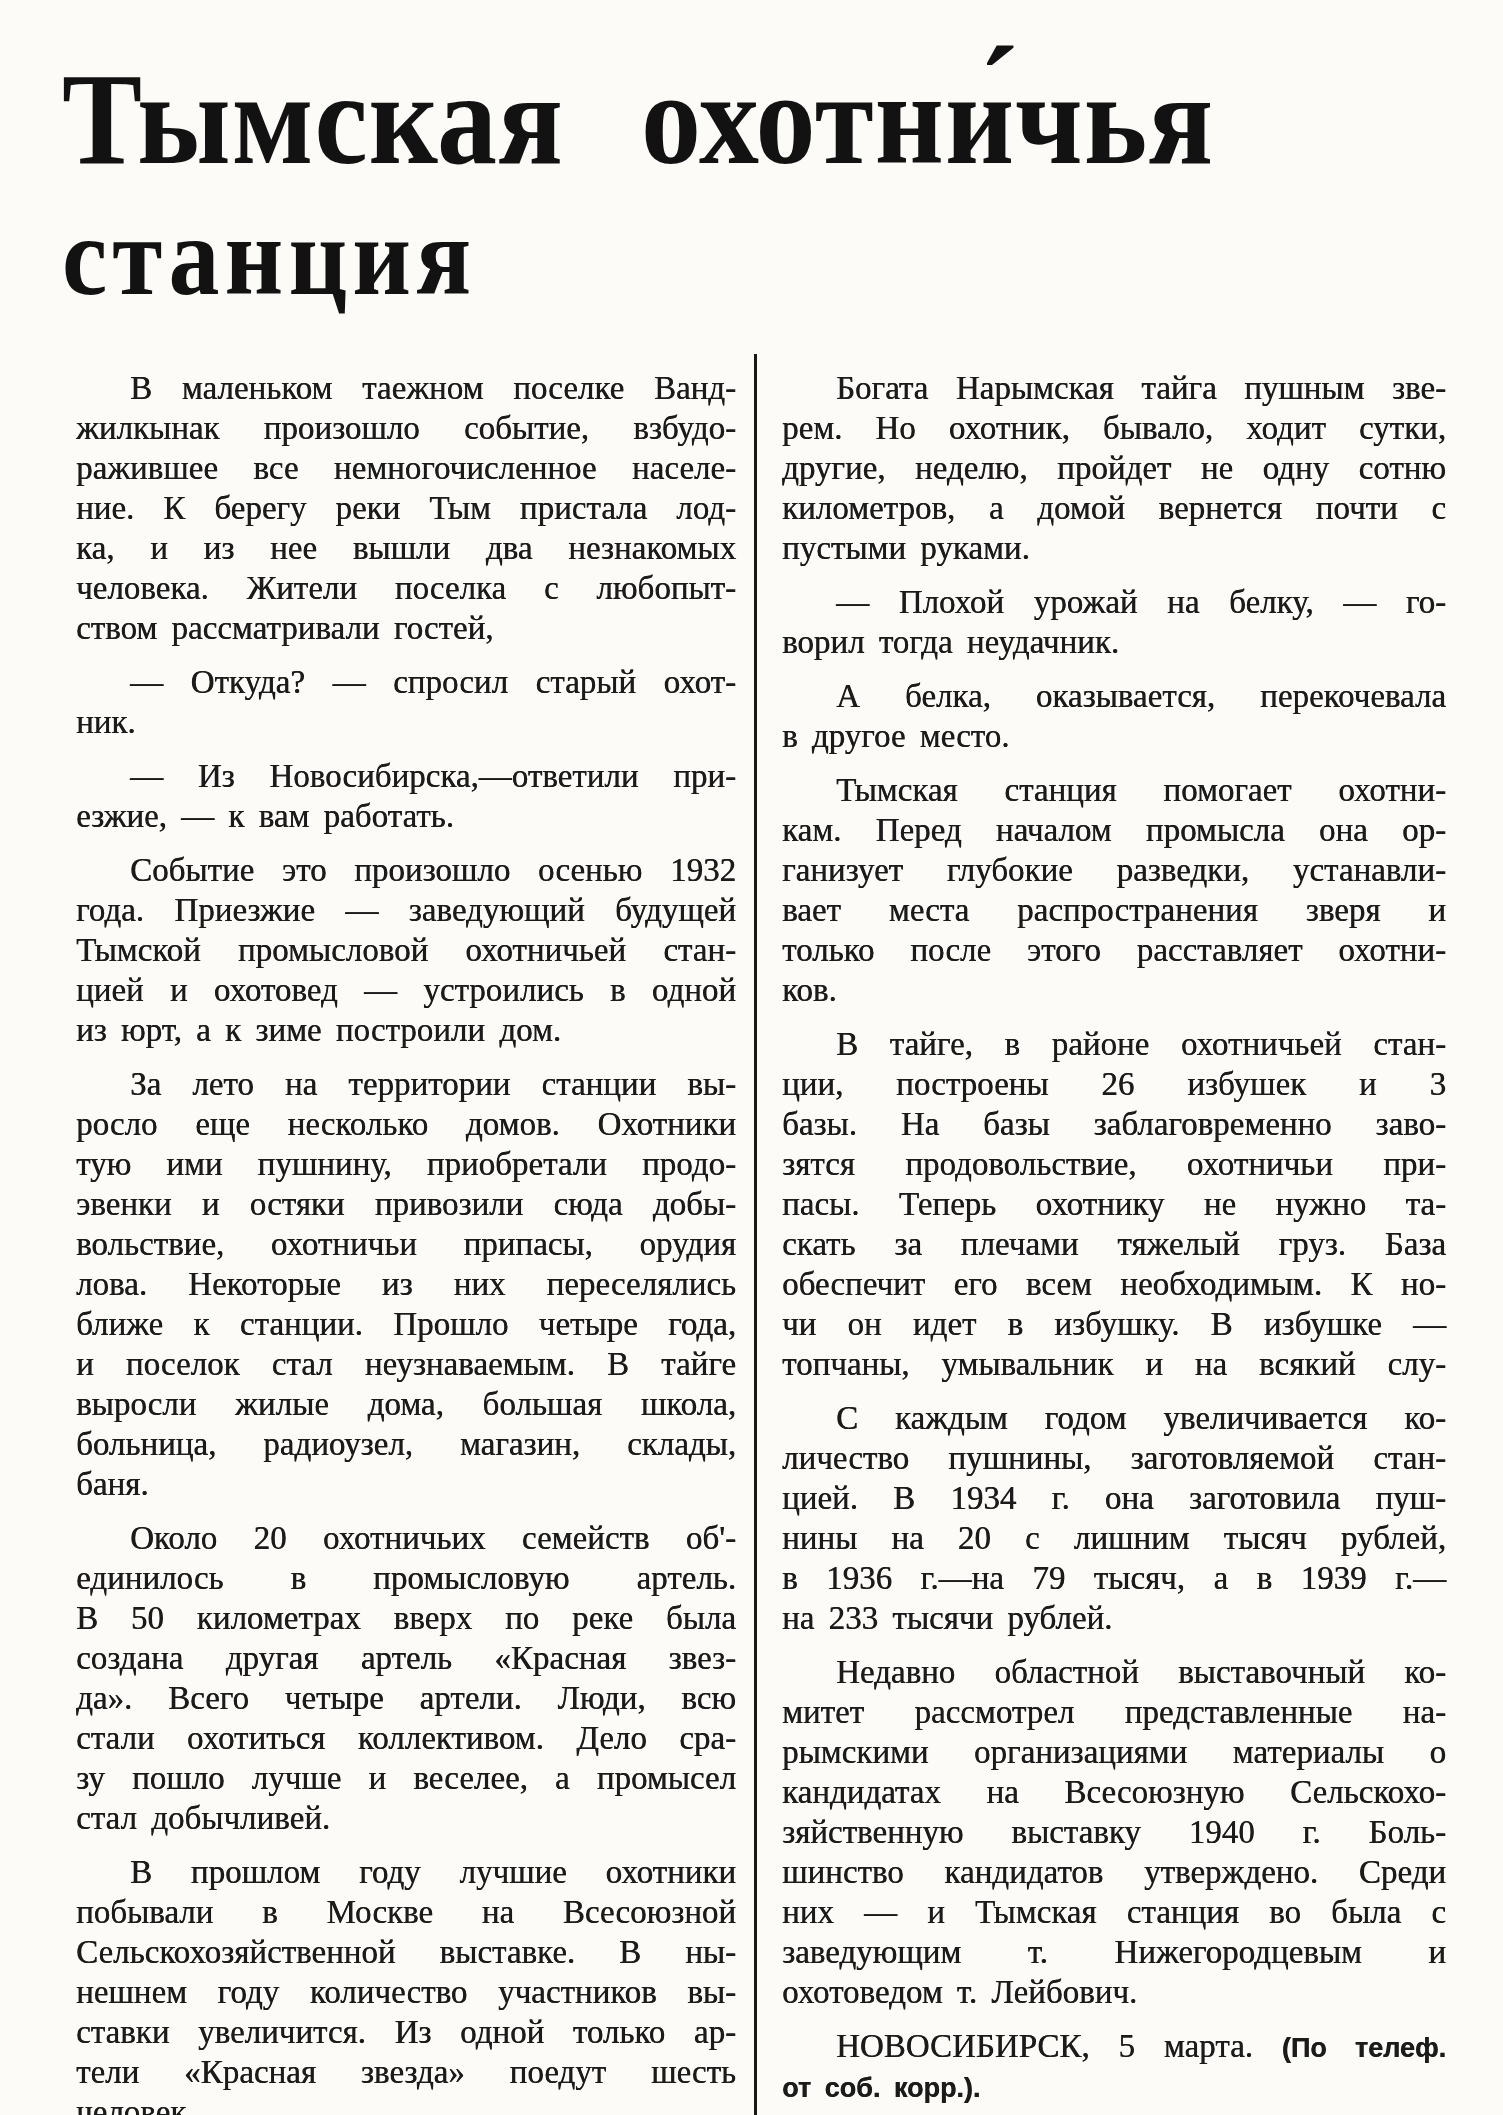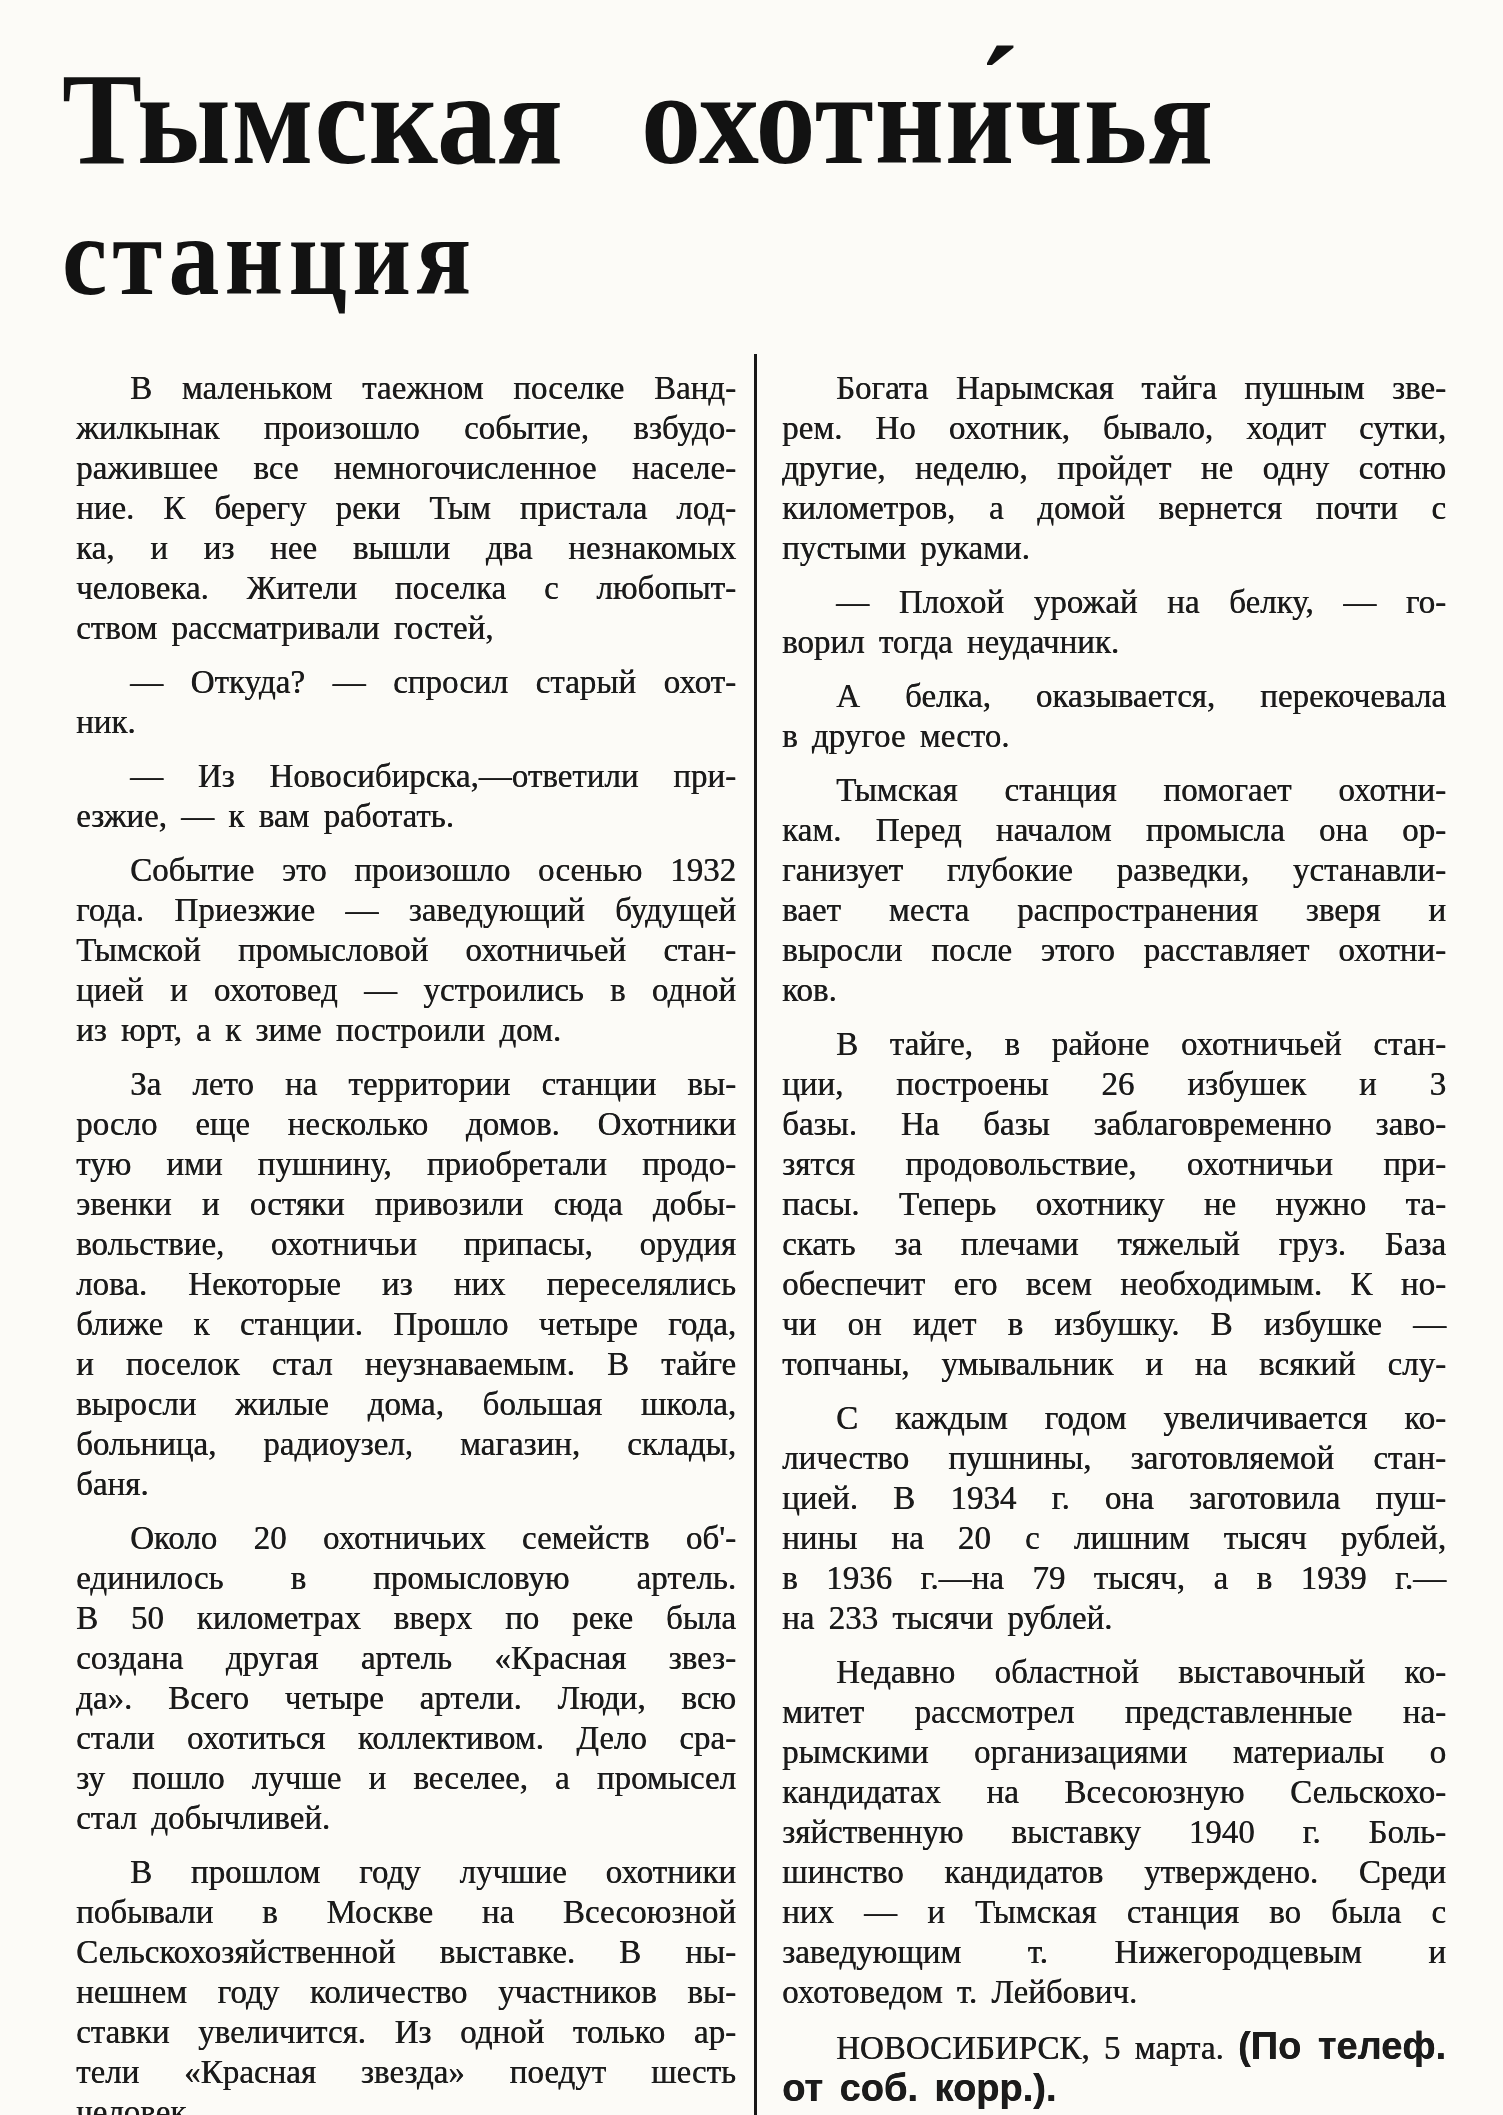--- a/index.html
+++ b/index.html
@@ -67,21 +67,21 @@
     text-align: justify;
     text-align-last: justify;
     word-spacing: 6px;
   }
   .ln.first { text-indent: 54px; }
   .ln.last  { text-align-last: left; }
   .dateline { margin-top: 14px; }
   .bold-sans {
     font-family: "Liberation Sans", sans-serif;
     font-weight: 700;
-    font-size: 38px;
+    font-size: 27px;
   }
 </style>
 </head>
 <body style="background: rgb(252, 251, 247); color: rgb(27, 27, 27);">
 
 <div class="page">
 
   <header class="masthead">
     <div class="h-line h-line1">Тымская охотни́чья</div>
     <div class="h-line h-line2">станция</div>
@@ -165,21 +165,21 @@
           </div>
           <div class="para">
             <div class="ln first">А белка, оказывается, перекочевала</div>
             <div class="ln last">в другое место.</div>
           </div>
           <div class="para">
             <div class="ln first">Тымская станция помогает охотни-</div>
             <div class="ln">кам. Перед началом промысла она ор-</div>
             <div class="ln">ганизует глубокие разведки, устанавли-</div>
             <div class="ln">вает места распространения зверя и</div>
-            <div class="ln">выросли после этого расставляет охотни-</div>
+            <div class="ln">только после этого расставляет охотни-</div>
             <div class="ln last">ков.</div>
           </div>
           <div class="para">
             <div class="ln first">В тайге, в районе охотничьей стан-</div>
             <div class="ln">ции, построены 26 избушек и 3</div>
             <div class="ln">базы. На базы заблаговременно заво-</div>
             <div class="ln">зятся продовольствие, охотничьи при-</div>
             <div class="ln">пасы. Теперь охотнику не нужно та-</div>
             <div class="ln">скать за плечами тяжелый груз. База</div>
             <div class="ln">обеспечит его всем необходимым. К но-</div>

